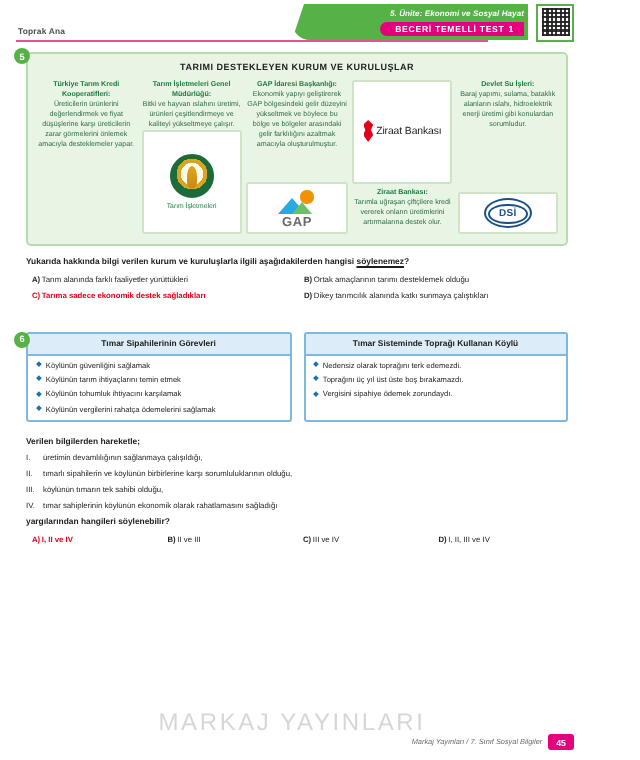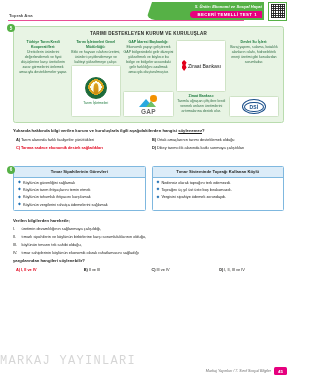--- a/index.html
+++ b/index.html
@@ -214,21 +214,22 @@
     display:grid; grid-template-columns:repeat(4,1fr);
     column-gap:3px;
   }
   .opt2 { font-size:3.9px; color:#1d1d1b; }
   .opt2.answer { color:#e2001a; font-weight:bold; }
   .opt2 .lt { font-weight:bold; margin-right:.8px; }
 
   
   .watermark {
     position:absolute; left:0; right:0; bottom:12px;
-    font-family:Liberation Mono, monospace;
+    text-align:center;
+    font-family:Liberation Sans, sans-serif;
     font-size:12px; letter-spacing:1.3px;
     color:rgba(120,120,120,.30);
     pointer-events:none; user-select:none;
   }
   .footer { position:absolute; right:5px; bottom:5px; display:flex; align-items:center; gap:3px; }
   .foot-txt { font-size:3.7px; font-style:italic; color:#6b6b6b; white-space:nowrap; }
   .pagebox {
     background:#e6007e; color:#ffffff; font-size:4.4px; font-weight:bold;
     padding:1.4px 4px; border-radius:1.5px;
   }

